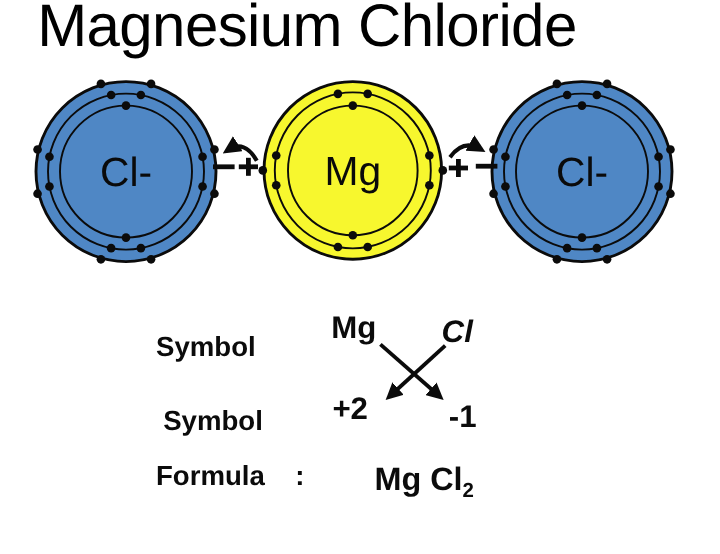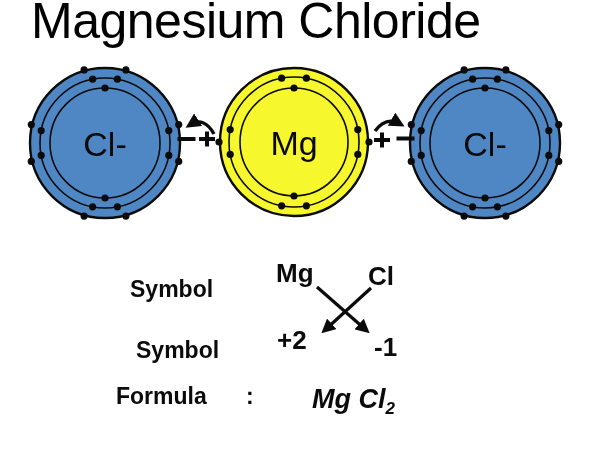--- a/index.html
+++ b/index.html
@@ -7,27 +7,27 @@
     position:relative;width:600px;height:462px;background:#ffffff;
     overflow:hidden;font-family:"Liberation Sans",sans-serif;color:#0b0b0b;
   }
   .stage svg{position:absolute;left:0;top:0;}
   .t{position:absolute;line-height:1;white-space:nowrap;font-weight:700;color:#0b0b0b;}
   .title{
     left:31px;top:-4px;font-size:50px;font-weight:400;letter-spacing:-0.5px;color:#000;
   }
   .symbol-label{left:130px;top:278px;font-size:23px;}
   .charge-label{left:136px;top:339px;font-size:23px;}
-  .formula-label{left:116px;top:385px;font-size:23px;}
+  .formula-label{left:130px;top:385px;font-size:23px;}
   .colon{left:246px;top:385px;font-size:23px;}
   .sym-left{left:276px;top:260px;font-size:26px;}
-  .sym-right{left:368px;top:263px;font-size:26px;}
+  .sym-right{left:368px;top:263px;font-size:26px;font-style:italic;}
   .chg-left{left:277px;top:327px;font-size:26px;}
   .chg-right{left:374px;top:334px;font-size:26px;}
-  .formula-value{left:312px;top:386px;font-size:27px;font-style:italic;}
+  .formula-value{left:312px;top:386px;font-size:27px;}
   .formula-value sub{font-size:17px;line-height:0;}
   text.atom-label{
     font-family:"Liberation Sans",sans-serif;font-size:34px;fill:#0a0a0a;font-weight:400;
   }
 </style>
 </head>
 <body>
 
 <div class="stage">
 

